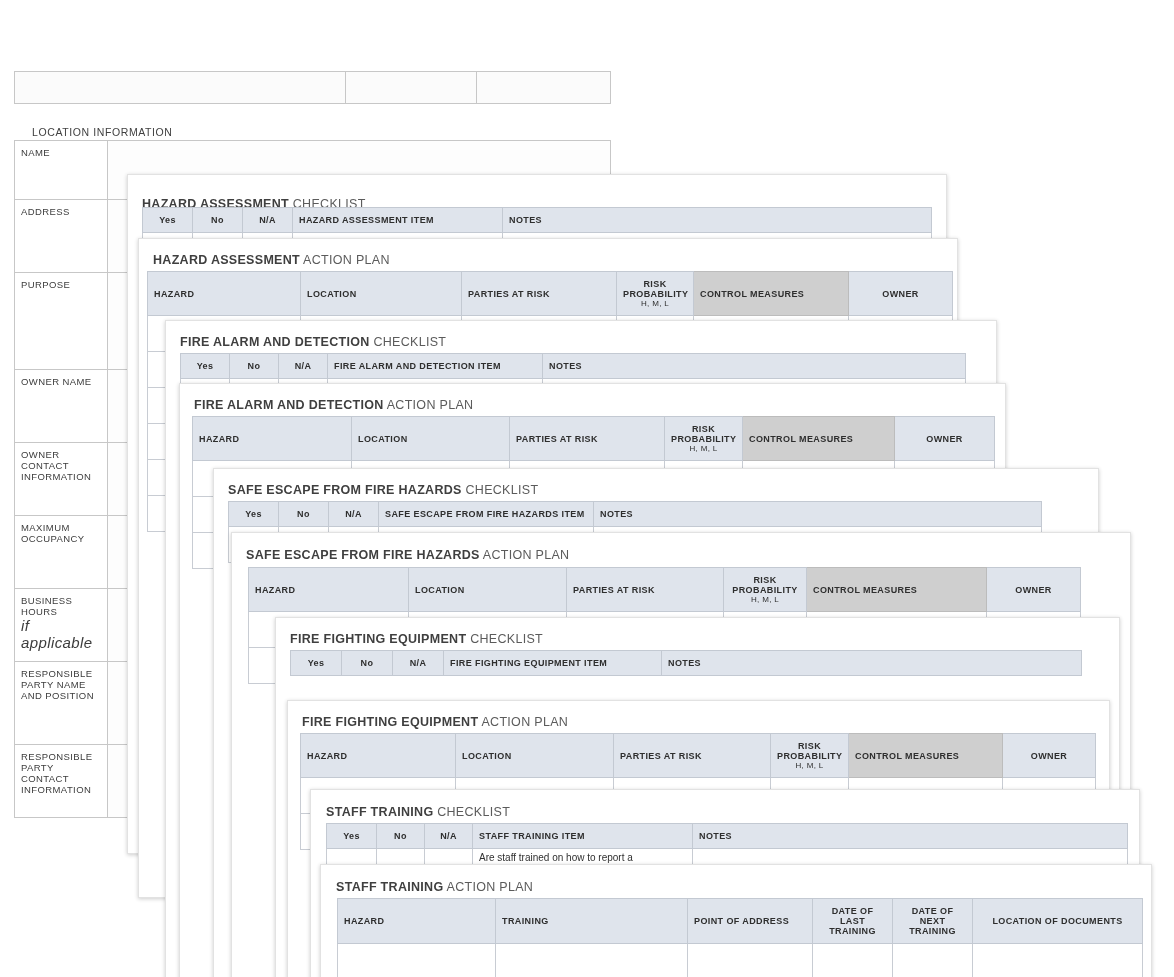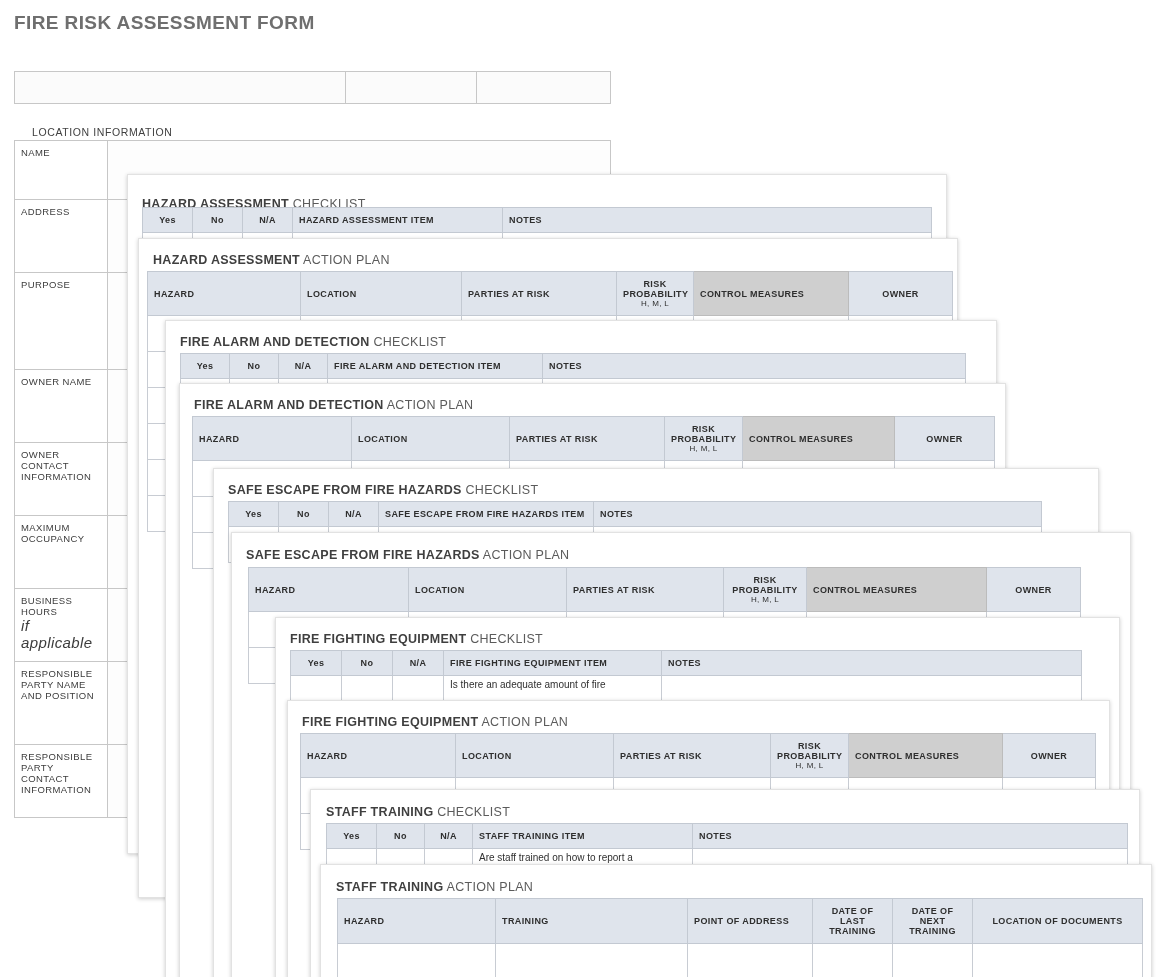--- a/index.html
+++ b/index.html
@@ -161,21 +161,20 @@
     font-size: 10px;
     color: #3c3c3c;
     letter-spacing: .3px;
   }
 </style>
 </head>
 <body>
 
 <div class="base-form">
 
-  <div class="page-title">FIRE RISK ASSESSMENT FORM</div>
 
 
   <div class="hdr-boxes">
     <div class="cell a"></div>
     <div class="cell b"></div>
     <div class="cell c"></div>
   </div>
 
   <div class="section-label loc-info-label">LOCATION INFORMATION</div>
 
@@ -508,27 +507,20 @@
         <col style="width:420px">
       </colgroup>
     <tbody>
         <tr>
       <th class="ctr">Yes</th>
       <th class="ctr">No</th>
       <th class="ctr">N/A</th>
       <th>FIRE FIGHTING EQUIPMENT ITEM</th>
       <th>NOTES</th>
     </tr>
-    <tr>
-      <td></td>
-      <td></td>
-      <td></td>
-      <td>Is there an adequate amount of fire</td>
-      <td></td>
-    </tr>
   </tbody>
     </table>
 </div>
 
 <div class="sheet" style="left:287px; top:700px; width:823px; height:300px;">
   <div class="sheet-title" style="left:14px; top:14px;">
     <b>FIRE FIGHTING EQUIPMENT</b><span> ACTION PLAN</span>
   </div>
   <table class="grid" style="left:12px; top:32px; width:795px;">
     <colgroup>

